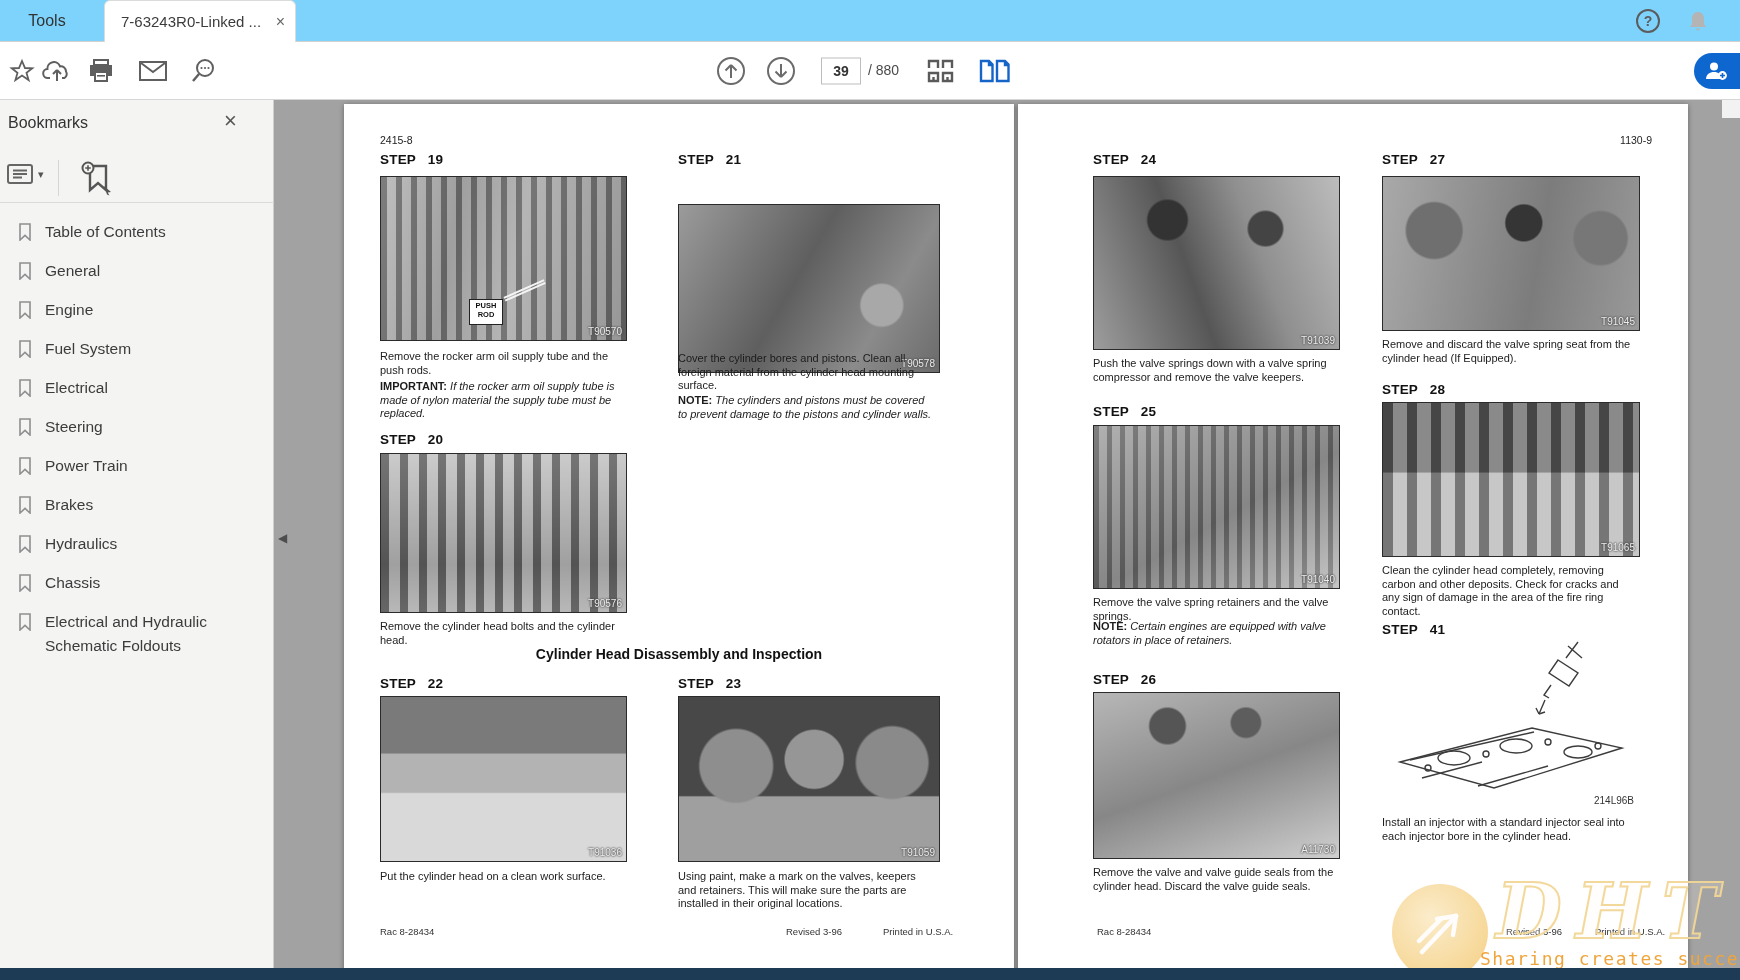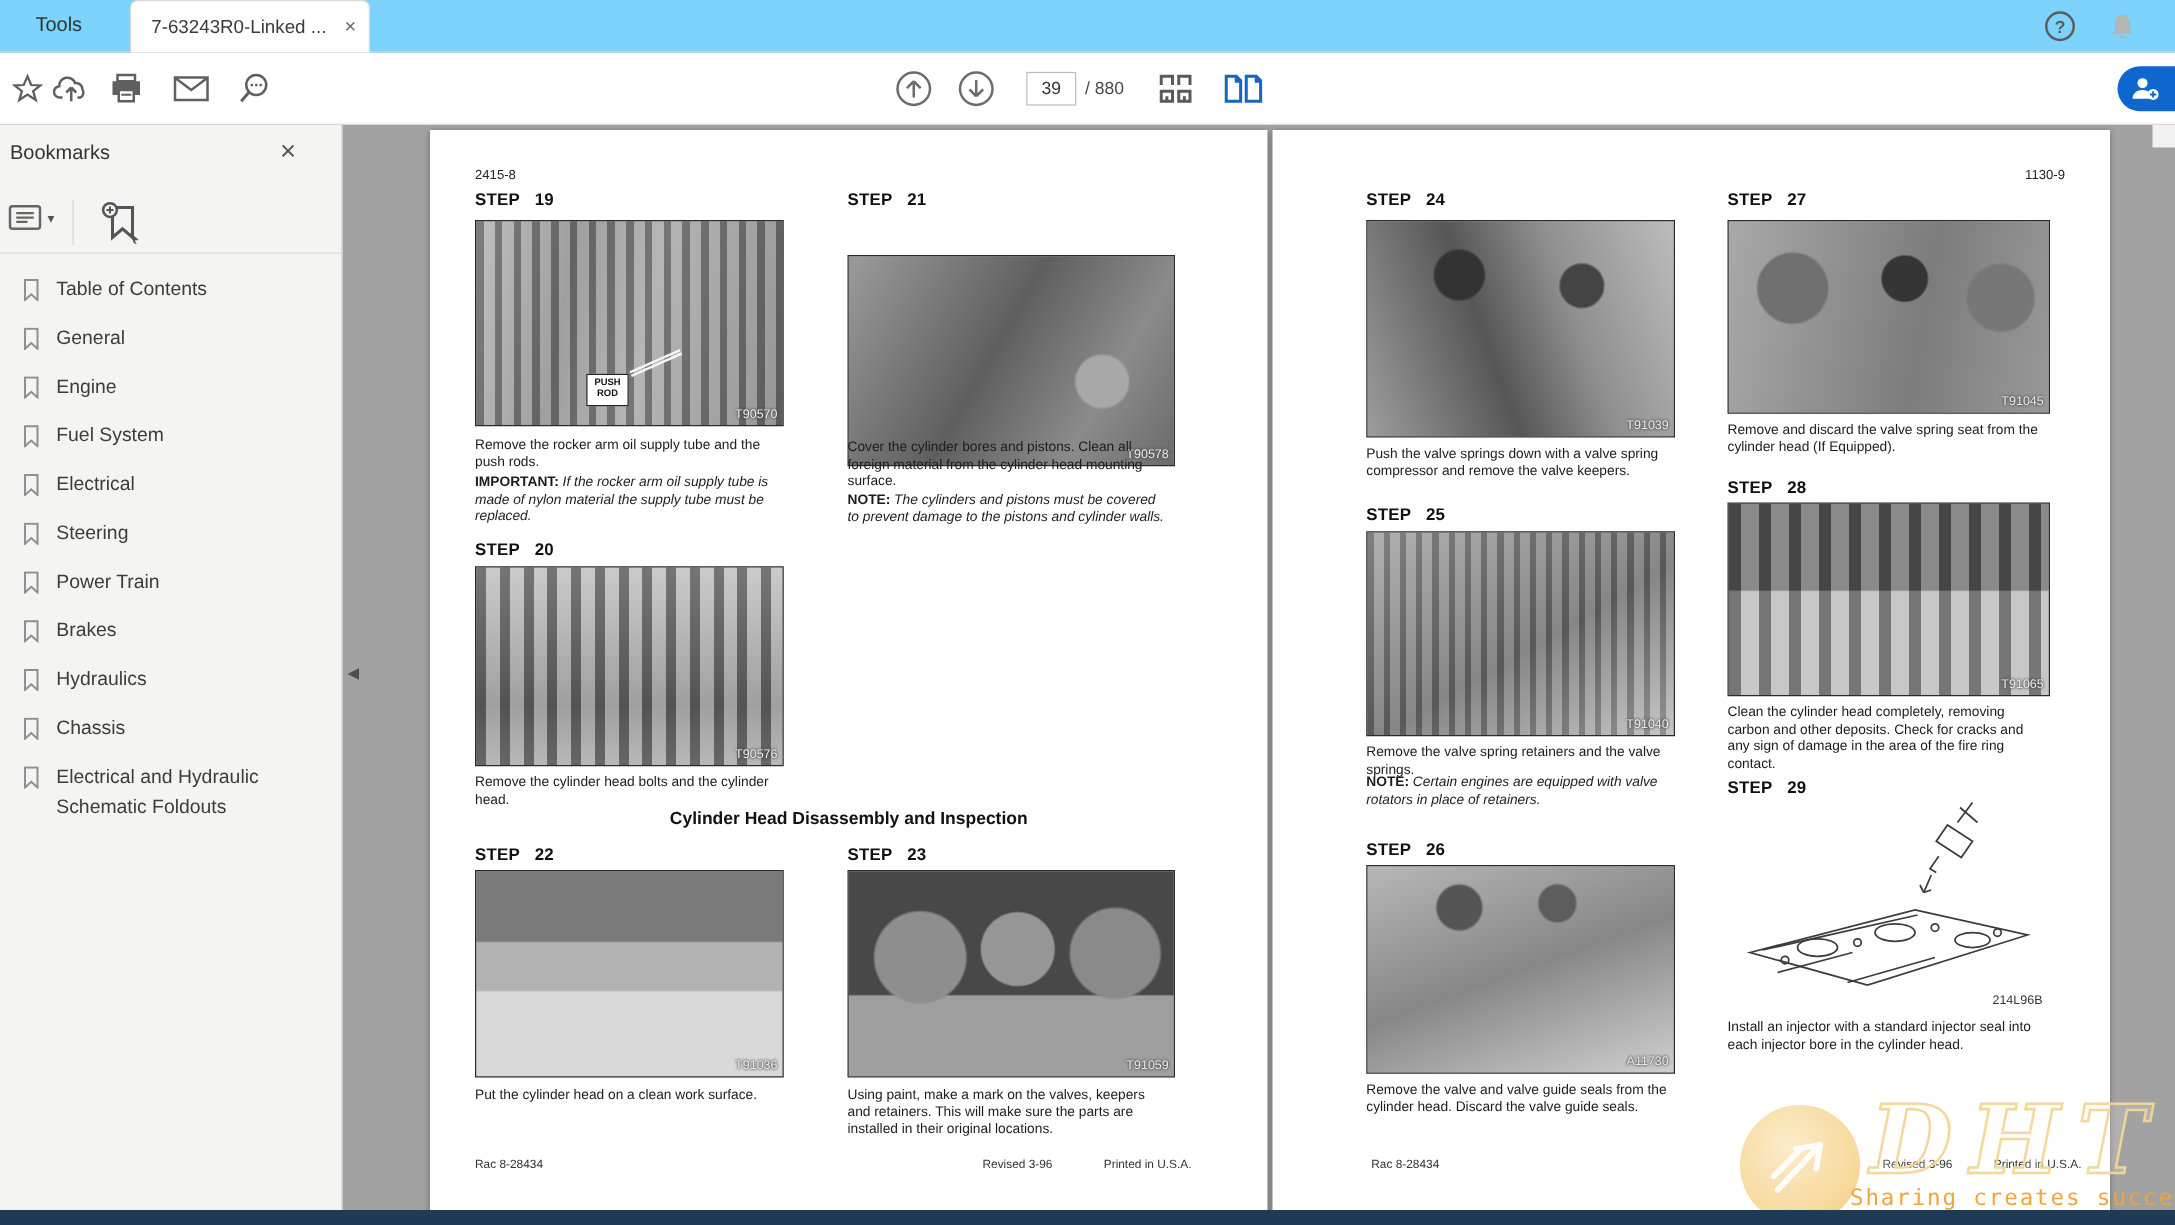--- a/index.html
+++ b/index.html
@@ -14,21 +14,21 @@
   .tab-doc .x { font-size:16px; color:#666; margin-left:8px; cursor:pointer; }
   .tab-right { position:absolute; right:30px; top:0; height:42px; display:flex; align-items:center; gap:26px; }
   .help-ic { width:24px; height:24px; border:2px solid #5c5c5c; border-radius:50%; color:#5c5c5c; font-size:14px; font-weight:bold; display:flex; align-items:center; justify-content:center; }
   .bell-ic svg { display:block; }
 
   
   .toolbar { position:absolute; left:0; top:42px; width:1740px; height:58px; background:#fff; border-bottom:1px solid #d6d6d6; z-index:29; }
   .tbtn { position:absolute; top:12px; width:34px; height:34px; display:flex; align-items:center; justify-content:center; cursor:pointer; border-radius:3px; }
   .tbtn svg { display:block; }
   .pageinput { position:absolute; left:821px; top:58px; transform:translateY(-50%); width:40px; height:27px; border:1px solid #bdbdbd; background:#fff; font-size:14px; color:#333; text-align:center; line-height:25px; }
-  .toolbar .pageinput { top:29px; }
+  .toolbar .pageinput { top:29px;font-weight:bold; }
   .pagetotal { position:absolute; left:868px; top:20px; font-size:14px; color:#4a4a4a; }
   .share-pill { position:absolute; right:0; top:11px; width:46px; height:36px; background:#0e66cf; border-radius:18px 0 0 18px; display:flex; align-items:center; justify-content:flex-start; padding-left:9px; cursor:pointer; }
 
   
   .main { position:absolute; left:0; top:100px; width:1573px; height:880px; }
 
   
   .sidebar { position:absolute; left:0; top:0; width:274px; height:880px; background:#f4f4f3; border-right:1px solid #cfcfce; z-index:5; }
   .sb-title { position:absolute; left:8px; top:14px; font-size:16px; color:#333; }
   .sb-close { position:absolute; left:224px; top:8px; font-size:22px; color:#555; cursor:pointer; }
@@ -368,21 +368,21 @@
         <span class="ph-label">T91045</span>
       </div>
       <div class="caption" style="left:364px;top:234px;width:254px">Remove and discard the valve spring seat from the cylinder head (If Equipped).</div>
 
       <div class="step-title" style="left:364px;top:278px">STEP 28</div>
       <div class="ph ph28" style="left:364px;top:298px;width:258px;height:155px">
         <span class="ph-label">T91065</span>
       </div>
       <div class="caption" style="left:364px;top:460px;width:254px">Clean the cylinder head completely, removing carbon and other deposits. Check for cracks and any sign of damage in the area of the fire ring contact.</div>
 
-      <div class="step-title" style="left:364px;top:518px">STEP 29</div>
+      <div class="step-title" style="left:364px;top:518px">STEP 41</div>
       <div class="drawing" style="left:364px;top:536px;width:258px;height:170px">
         <svg width="258" height="170" viewBox="0 0 258 170">
           <g fill="none" stroke="#3c3c3c" stroke-width="1.4">
             <path d="M186 6l14 12M196 2l-12 16"></path>
             <path d="M176 20l20 13-9 13-20-13z"></path>
             <path d="M169 45l-7 10 5 3"></path>
             <path d="M163 60l-6 14"></path>
               <path d="M157 74l-3-6M157 74l6-2"></path>
             <path d="M18 122L150 88l90 20-128 40z"></path>
             <path d="M28 120L152 92"></path>

